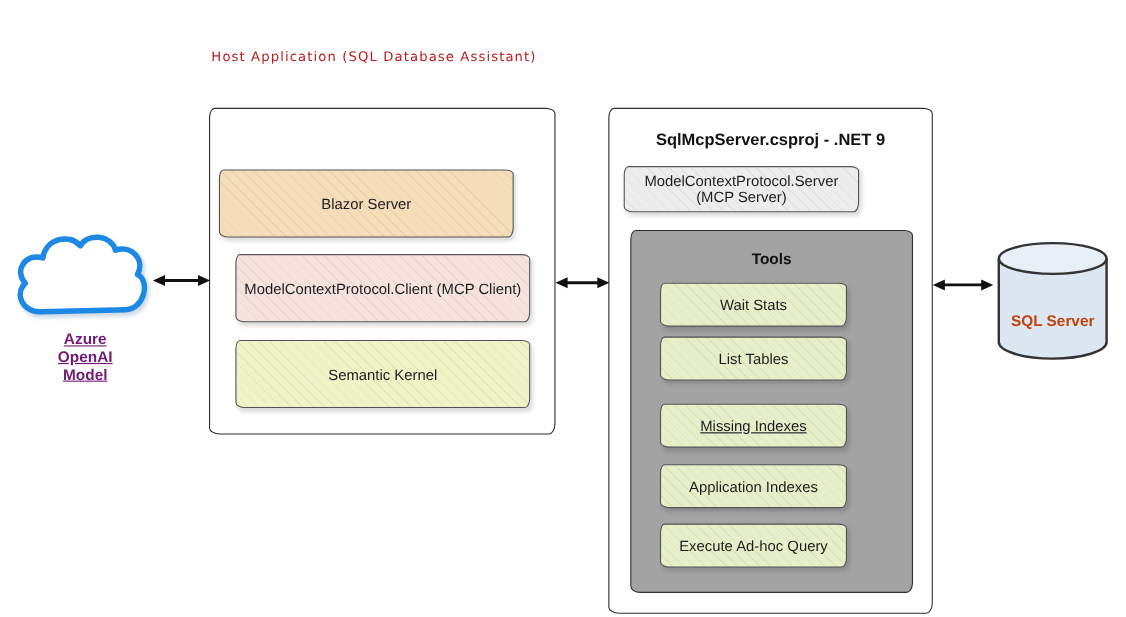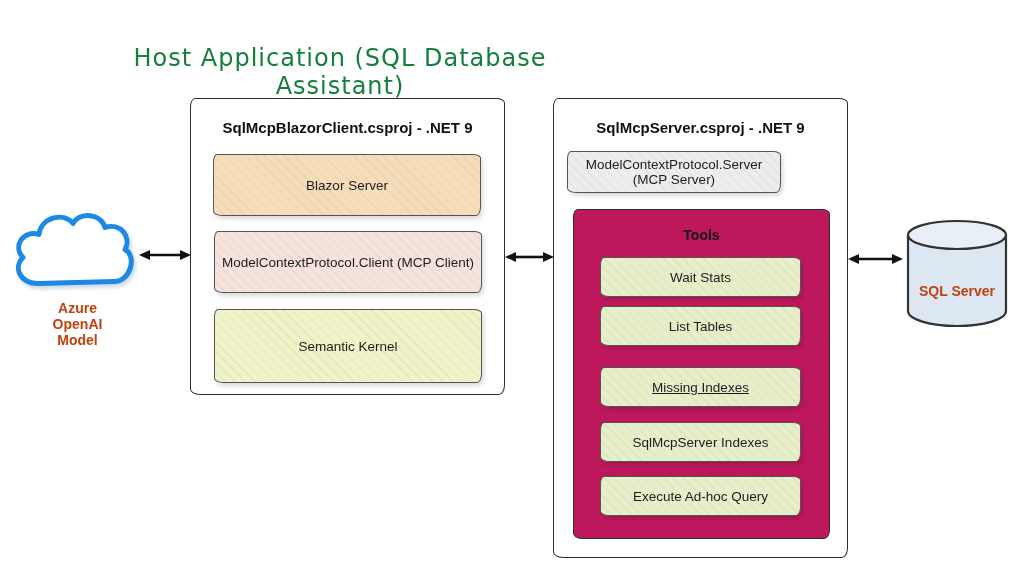--- a/index.html
+++ b/index.html
@@ -2,21 +2,21 @@
 <html><head>
 <meta charset="utf-8">
 <style>
   * { margin:0; padding:0; box-sizing:border-box; }
   html,body { background:#ffffff; }
   body { font-family:"Liberation Sans", sans-serif; }
 
   .canvas { position:relative; width:1024px; height:561px; background:#fff; overflow:hidden; }
 
   .hand-title {
-    position:absolute; font-size:24px; letter-spacing:1px; color:#15803d;
+    position:absolute; font-size:12px; letter-spacing:1px; color:#b91c1c;
     text-align:center; font-family:"DejaVu Sans", sans-serif;
   }
   .host-title { left:130px; top:44px; width:420px; }
   .mcp-title  { left:595px; top:44px; width:210px; }
 
   .outer-box {
     position:absolute; background:#fff; border:1.6px solid #2e2e2e;
     border-radius:5px 9px 6px 10px / 9px 5px 10px 6px;
   }
   .host-box { left:190px; top:98px;  width:315px; height:297px; }
@@ -28,47 +28,47 @@
   }
 
   .component {
     position:absolute; display:flex; align-items:center; justify-content:center;
     border:1.4px solid #555; font-size:13.5px; color:#1d1d1d; text-align:center;
     border-radius:4px 8px 5px 9px / 8px 4px 9px 5px;
     background-image:repeating-linear-gradient(45deg, rgba(90,80,30,0.07) 0px, rgba(90,80,30,0.07) 1px, transparent 1px, transparent 7px);
     box-shadow:2px 3px 4px rgba(0,0,0,0.14);
     padding:0 4px;
   }
-  .comp-blazor { left:22px; top:55px;  width:268px; height:62px; }
+  .comp-blazor { left:8px; top:55px;  width:268px; height:62px; }
   .comp-client { left:23px; top:132px; width:268px; height:62px;text-align:right; }
-  .comp-kernel { left:23px; top:210px; width:268px; height:74px; }
+  .comp-kernel { left:23px; top:210px; width:268px; height:62px; }
 
   .server-comp { left:13px; top:52px; width:214px; height:42px; }
 
   .tools-box {
     position:absolute; left:19px; top:110px; width:257px; height:330px;
-    background:#be185d; border:1.5px solid #2e2e2e;
+    background:#a3a3a3; border:1.5px solid #2e2e2e;
     border-radius:5px 8px 6px 9px / 8px 5px 9px 6px;
   }
   .tools-title {
     position:absolute; top:17px; left:0; right:0; text-align:center;
     font-weight:bold; font-size:14px; color:#111;
   }
-  .tool { left:26px; width:201px; height:40px; }
+  .tool { left:26px; width:170px; height:40px; }
   .tool-0 { top:47px; }
   .tool-1 { top:96px; }
   .tool-2 { top:157px; }
   .tool-3 { top:212px; }
   .tool-4 { top:266px; }
 
   .cloud-wrap { position:absolute; left:8px; top:203px; width:140px; height:105px; }
   .cloud-wrap svg { filter:drop-shadow(2px 3px 2px rgba(100,140,180,0.35)); }
   .cloud-label {
     position:absolute; left:25px; top:300px; width:105px; text-align:center;
-    font-weight:bold; font-size:14px; line-height:1.15; color:#c2410c;
+    font-weight:bold; font-size:14px; line-height:1.15; color:#701a75;text-decoration:underline;
   }
 
   .cylinder-wrap { position:absolute; left:902px; top:218px; width:110px; height:112px; }
   .cylinder-label {
     position:absolute; left:902px; top:283px; width:110px; text-align:center;
     font-weight:bold; font-size:14px; color:#c2410c;
   }
 
   .arrow { position:absolute; }
 </style>
@@ -91,21 +91,20 @@
                Z" fill="#ffffff" stroke="#1e88e5" stroke-width="5" stroke-linejoin="round" stroke-linecap="round"></path>
     </svg>
   </div>
   <div class="cloud-label">
     <div>Azure</div>
     <div>OpenAI</div>
     <div>Model</div>
   </div>
 
   <div class="outer-box host-box">
-    <div class="box-header">SqlMcpBlazorClient.csproj - .NET 9</div>
     <div class="component comp-blazor" style="background-color: rgb(245, 221, 185);">
       <span>Blazor Server</span>
     </div>
     <div class="component comp-client" style="background-color: rgb(246, 227, 222);">
       <span>ModelContextProtocol.Client (MCP Client)</span>
     </div>
     <div class="component comp-kernel" style="background-color: rgb(240, 242, 199);">
       <span>Semantic Kernel</span>
     </div>
   </div>
@@ -120,21 +119,21 @@
       <div class="component tool tool-0" style="background-color: rgb(230, 239, 202);">
         <span>Wait Stats</span>
       </div>
       <div class="component tool tool-1" style="background-color: rgb(230, 239, 202);">
         <span>List Tables</span>
       </div>
       <div class="component tool tool-2" style="background-color: rgb(230, 239, 202); text-decoration: underline;">
         <span>Missing Indexes</span>
       </div>
       <div class="component tool tool-3" style="background-color: rgb(230, 239, 202);">
-        <span>SqlMcpServer Indexes</span>
+        <span>Application Indexes</span>
       </div>
       <div class="component tool tool-4" style="background-color: rgb(230, 239, 202);">
         <span>Execute Ad-hoc Query</span>
       </div>
     </div>
   </div>
 
   <div class="cylinder-wrap">
     <svg width="110" height="112" viewBox="0 0 110 112">
       <path d="M6 17 v76 a49 15 0 0 0 98 0 V17" fill="#dde7f2" stroke="#333" stroke-width="2.2"></path>

